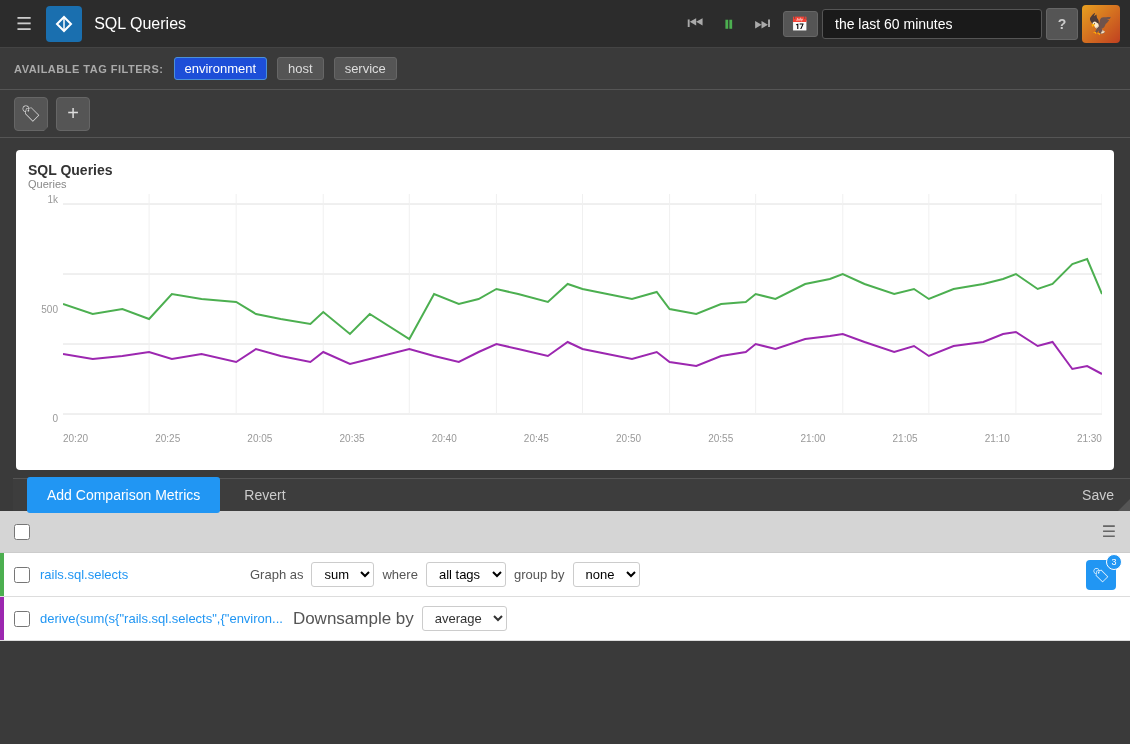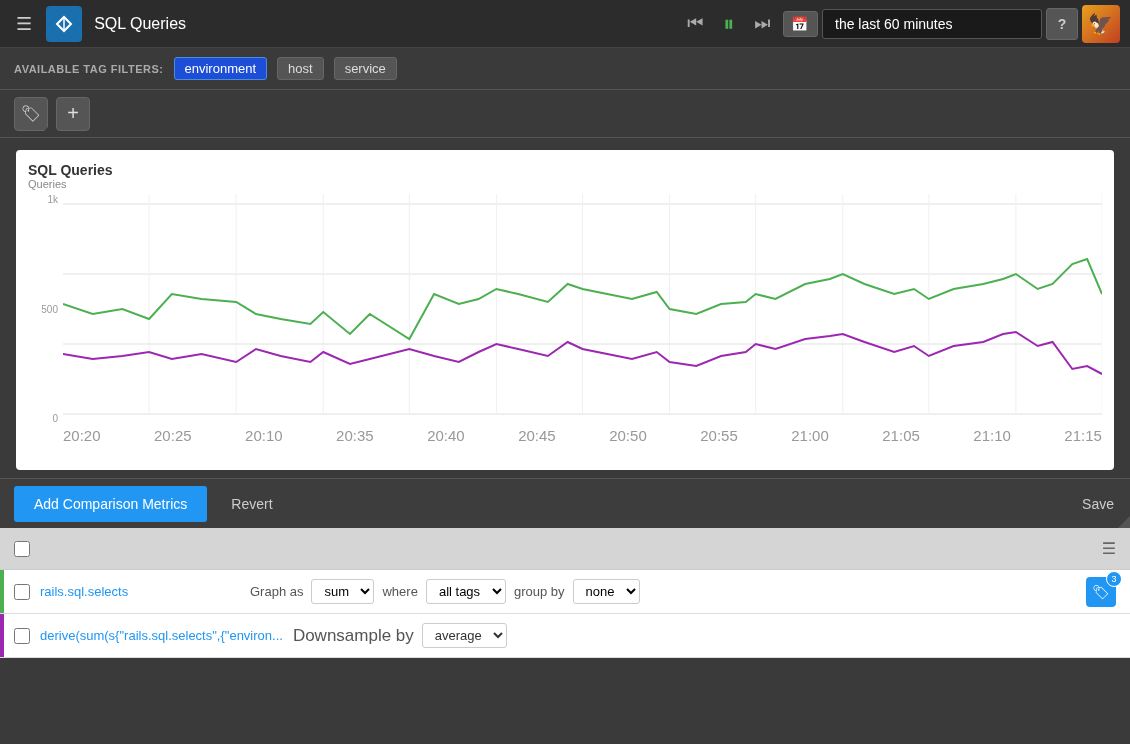--- a/index.html
+++ b/index.html
@@ -115,36 +115,37 @@
       height: 250px;
     }
     .chart-y-labels {
       position: absolute; left: 0; top: 0; bottom: 20px;
       display: flex; flex-direction: column; justify-content: space-between;
       font-size: 10px; color: #999; text-align: right; width: 30px;
     }
     .chart-x-labels {
       position: absolute; bottom: 0; left: 35px; right: 0;
       display: flex; justify-content: space-between;
-      font-size: 15px; color: #999;
+      font-size: 10px; color: #999;
     }
     .chart-svg-area {
       position: absolute; left: 35px; top: 0; right: 0; bottom: 20px;
     }
 
     
     .action-bar {
       background: #3d3d3d;
-      height: 50px;
+      height: 33px;
       display: flex;
       align-items: center;
       padding: 0 14px;
       gap: 12px;
       border-top: 1px solid #555;
       position: relative;
+      margin-left: 13px;
     }
     .add-comparison-btn {
       background: #2196f3; color: white; border: none;
       padding: 10px 20px; border-radius: 3px; font-size: 14px; cursor: pointer;
     }
     .revert-btn {
       background: none; color: #ccc; border: none;
       font-size: 14px; cursor: pointer; padding: 10px 12px; text-align: right;
     }
     .save-btn {
@@ -386,30 +387,30 @@
               1000,148
               1020,175
               1035,172
               1050,180
             "></polyline>
         </svg>
       </div>
       <div class="chart-x-labels">
         <span>20:20</span>
         <span>20:25</span>
-        <span>20:10</span>
+        <span>20:05</span>
         <span>20:35</span>
         <span>20:40</span>
         <span>20:45</span>
         <span>20:50</span>
         <span>20:55</span>
         <span>21:00</span>
         <span>21:05</span>
         <span>21:10</span>
-        <span>21:15</span>
+        <span>21:30</span>
       </div>
     </div>
   </div>
 </div>
 
 <div class="action-bar">
   <button class="add-comparison-btn">Add Comparison Metrics</button>
   <button class="revert-btn">Revert</button>
   <button class="save-btn">Save</button>
   <div class="corner-triangle"></div>

